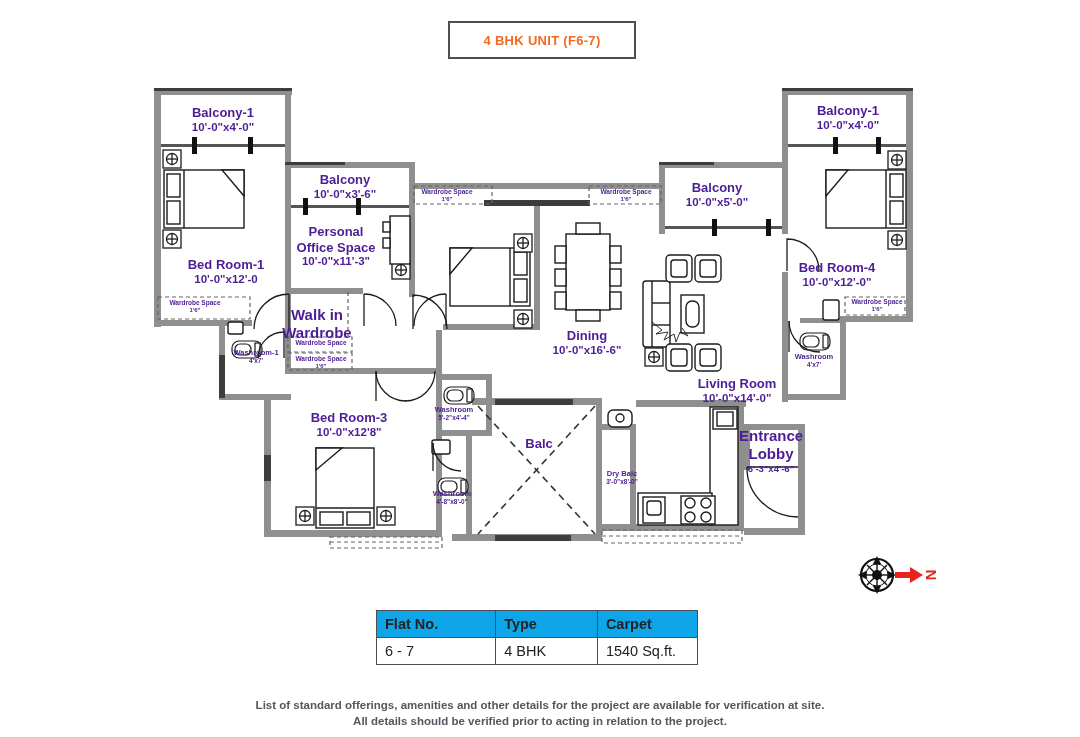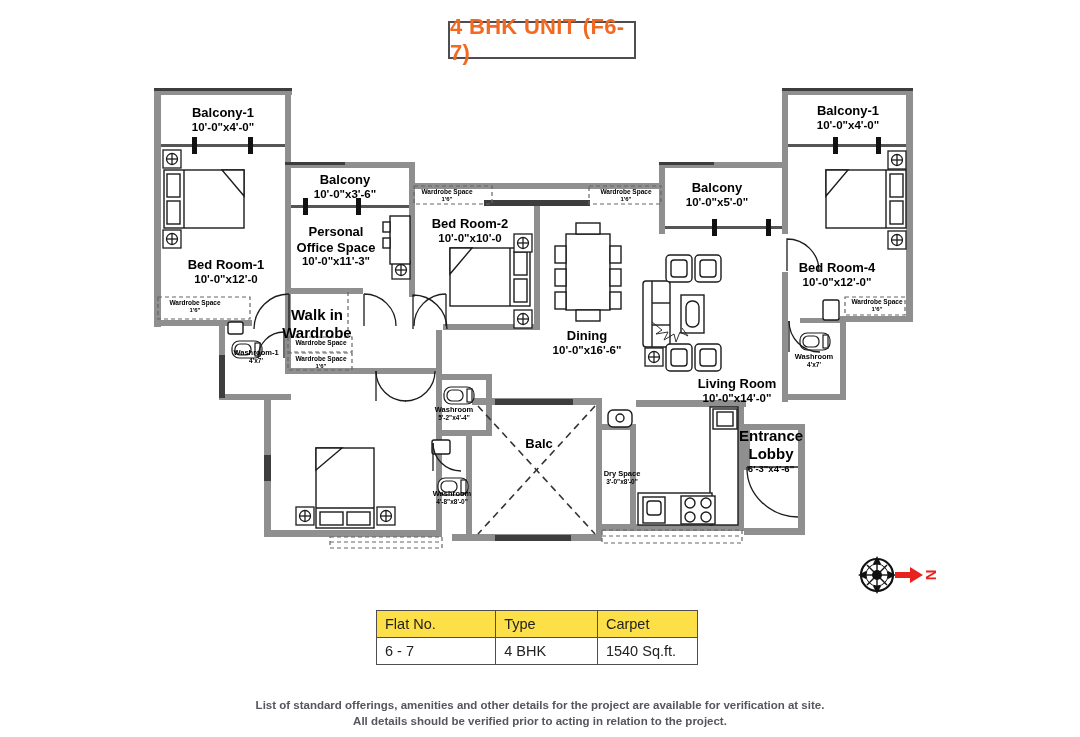--- a/index.html
+++ b/index.html
@@ -1,33 +1,33 @@
 <!DOCTYPE html>
 <html><head>
 <meta charset="utf-8">
 <style>
   html,body{margin:0;padding:0;background:#fff;}
   .stage{position:relative;width:1080px;height:737px;background:#fff;overflow:hidden;
          font-family:"Liberation Sans",sans-serif;}
   svg.plan{position:absolute;left:0;top:0;}
   .title-box{position:absolute;left:448px;top:21px;width:184px;height:34px;
     border:2.5px solid #4e4e52;background:#fff;display:flex;align-items:center;justify-content:center;
-    color:#f26a21;font-size:22px;font-weight:bold;letter-spacing:.3px;}
-  .rlabel{position:absolute;text-align:center;color:#000000;line-height:1.2;}
+    color:#f26a21;font-size:13px;font-weight:bold;letter-spacing:.3px;}
+  .rlabel{position:absolute;text-align:center;color:#4c1d95;line-height:1.2;}
   .rlabel .nm{display:block;font-weight:bold;}
   .rlabel .dm{display:block;font-weight:bold;}
   .lbl-lg .nm{font-size:13px;} .lbl-lg .dm{font-size:11.5px;}
   .lbl-md .nm{font-size:15px;} .lbl-md .dm{font-size:9.5px;}
   .lbl-sm .nm{font-size:7.5px;} .lbl-sm .dm{font-size:6.5px;}
   .lbl-xs .nm{font-size:6.5px;} .lbl-xs .dm{font-size:6px;}
   .area{position:absolute;left:370px;top:610px;width:334px;}
   .area h2{margin:0 0 8px 0;text-align:center;font-size:17px;color:#222;letter-spacing:.5px;}
   table.stat{border-collapse:collapse;width:322px;margin:0 auto;font-size:14.5px;color:#222;}
   table.stat td{border:1.6px solid #4e4e52;padding:3px 8px;height:20px;}
-  table.stat tr.hd td{background:#fde047;}
+  table.stat tr.hd td{background:#0ea5e9;font-weight:bold;}
   td.c1{width:104px;} td.c2{width:86px;} td.c3{width:84px;}
   .foot{position:absolute;left:0;width:1080px;text-align:center;color:#55565e;
         font-size:11.5px;font-weight:bold;}
   .f1{top:699px;} .f2{top:715px;}
 </style>
 </head>
 <body>
 
 <div class="stage">
 
@@ -311,24 +311,20 @@
     <span class="nm">Wardrobe Space</span>
   </div>
   <div class="rlabel lbl-xs" style="left:289px;top:355px;width:64px">
     <span class="nm">Wardrobe Space</span>
     <span class="dm">1'6"</span>
   </div>
   <div class="rlabel lbl-xs" style="left:410px;top:188px;width:74px">
     <span class="nm">Wardrobe Space</span>
     <span class="dm">1'6"</span>
   </div>
-  <div class="rlabel lbl-lg" style="left:390px;top:216px;width:160px">
-    <span class="nm">Bed Room-2</span>
-    <span class="dm">10'-0"x10'-0</span>
-  </div>
   <div class="rlabel lbl-xs" style="left:589px;top:188px;width:74px">
     <span class="nm">Wardrobe Space</span>
     <span class="dm">1'6"</span>
   </div>
   <div class="rlabel lbl-lg" style="left:507px;top:328px;width:160px">
     <span class="nm">Dining</span>
     <span class="dm">10'-0"x16'-6"</span>
   </div>
   <div class="rlabel lbl-lg" style="left:637px;top:180px;width:160px">
     <span class="nm">Balcony</span>
@@ -347,33 +343,37 @@
     <span class="dm">10'-0"x12'-0"</span>
   </div>
   <div class="rlabel lbl-xs" style="left:843px;top:298px;width:68px">
     <span class="nm">Wardrobe Space</span>
     <span class="dm">1'6"</span>
   </div>
   <div class="rlabel lbl-sm" style="left:784px;top:352px;width:60px">
     <span class="nm">Washroom</span>
     <span class="dm">4'x7'</span>
   </div>
+  <div class="rlabel lbl-lg" style="left:269px;top:410px;width:160px">
+    <span class="nm">Bed Room-3</span>
+    <span class="dm">10'-0"x12'8"</span>
+  </div>
   <div class="rlabel lbl-sm" style="left:425px;top:405px;width:58px">
     <span class="nm">Washroom</span>
     <span class="dm">5'-2"x4'-4"</span>
   </div>
   <div class="rlabel lbl-sm" style="left:424px;top:489px;width:56px">
     <span class="nm">Washroom</span>
     <span class="dm">4'-8"x8'-0"</span>
   </div>
   <div class="rlabel lbl-lg" style="left:499px;top:436px;width:80px">
     <span class="nm">Balc</span>
   </div>
   <div class="rlabel lbl-sm" style="left:598px;top:469px;width:48px">
-    <span class="nm">Dry Space</span>
+    <span class="nm">Dry Balc</span>
     <span class="dm">3'-0"x8'-0"</span>
   </div>
   <div class="rlabel lbl-md" style="left:739px;top:427px;width:64px">
     <span class="nm">Entrance Lobby</span>
     <span class="dm">6'-3"x4'-6"</span>
   </div>
 
   <div class="area">
     <table class="stat">
       <tbody>

